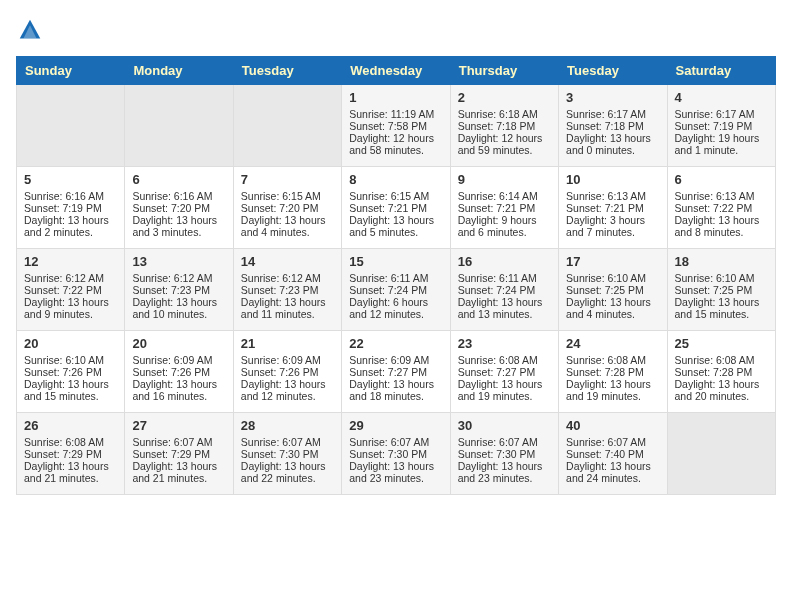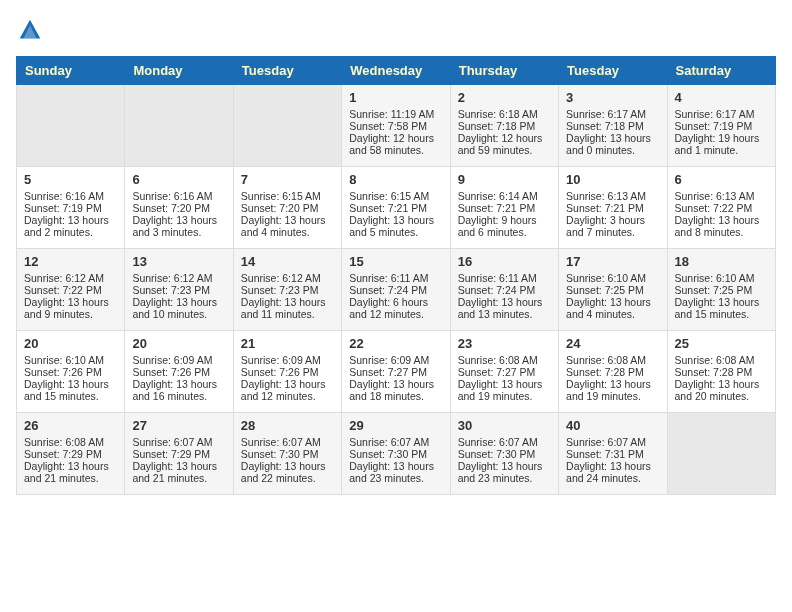--- a/index.html
+++ b/index.html
@@ -250,18 +250,18 @@
         <td><span class="day-number">29</span>
         <span>Sunrise: 6:07 AM</span><br>
         <span>Sunset: 7:30 PM</span><br>
         <span>Daylight: 13 hours and 23 minutes.</span></td>
         <td><span class="day-number">30</span>
         <span>Sunrise: 6:07 AM</span><br>
         <span>Sunset: 7:30 PM</span><br>
         <span>Daylight: 13 hours and 23 minutes.</span></td>
         <td><span class="day-number">40</span>
         <span>Sunrise: 6:07 AM</span><br>
-        <span>Sunset: 7:31 PM</span><br>
+        <span>Sunset: 7:40 PM</span><br>
         <span>Daylight: 13 hours and 24 minutes.</span></td>
         <td class="empty-cell"></td>
       </tr>
     </tbody>
 </table>
 
 </body></html>

